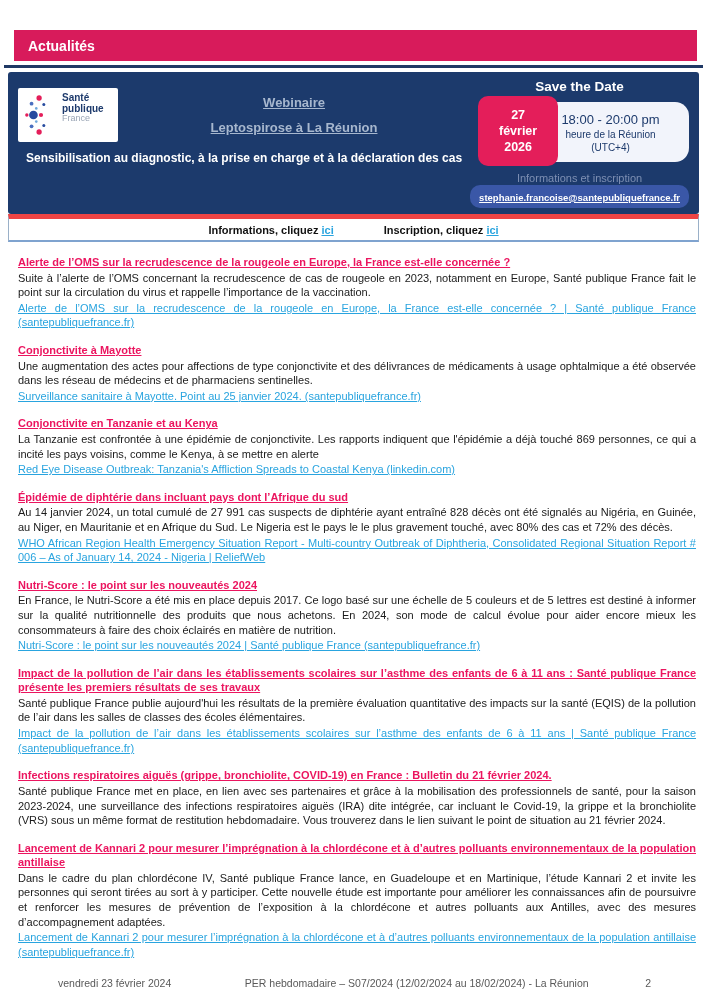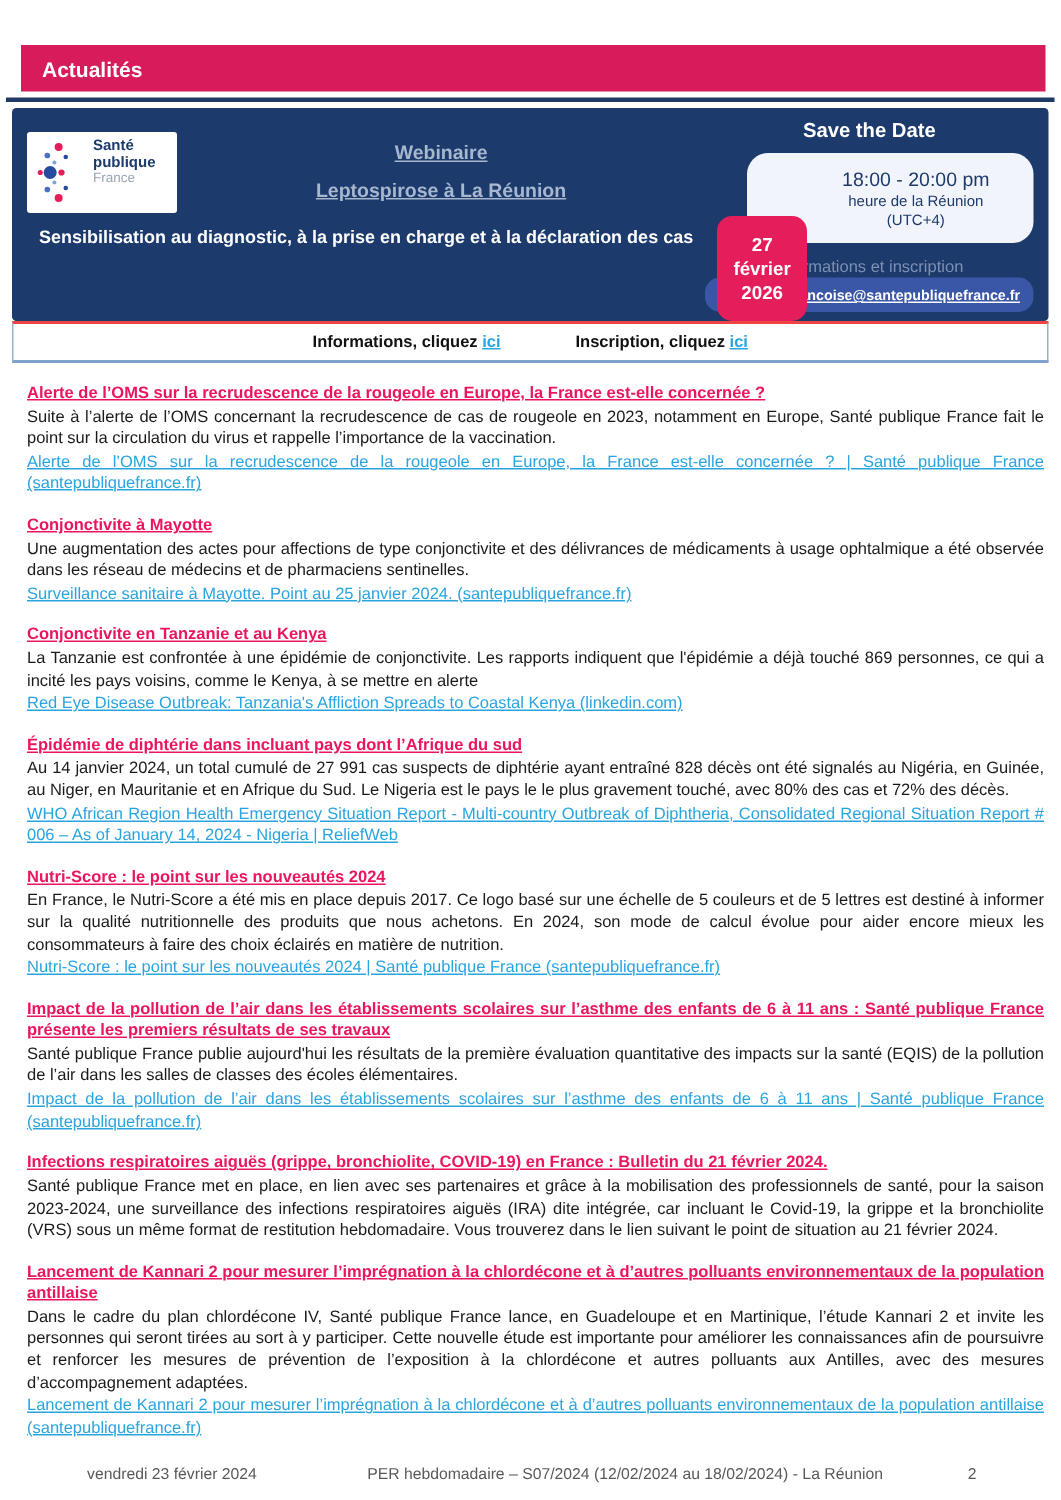--- a/index.html
+++ b/index.html
@@ -46,32 +46,32 @@
     text-align:justify;padding-right:6px;}
   .banner-right{flex:1;display:flex;flex-direction:column;align-items:center;}
   .save-date{color:#fff;font-size:13.5px;font-weight:bold;margin-top:1px;}
   .date-composite{position:relative;width:100%;height:70px;margin-top:5px;}
   .time-box{position:absolute;left:28px;right:0;top:3px;height:60px;
     background:var(--c-time-box-bg);border-radius:14px;color:#1D3A6C;
     display:flex;flex-direction:column;align-items:center;justify-content:center;
     padding-left:34px;}
   .time-main{font-size:13px;}
   .time-sub{font-size:10px;margin-top:2px;}
-  .date-pill{position:absolute;left:8px;top:-3px;width:60px;height:70px;
+  .date-pill{position:absolute;left:8px;top:-3px;width:80px;height:70px;
     background:var(--c-accent-pink);border-radius:10px;color:#fff;
     display:flex;flex-direction:column;align-items:center;justify-content:center;
-    font-size:12.5px;font-weight:bold;line-height:1.3;z-index:2;text-align:center;margin-top:48px;}
+    font-size:12.5px;font-weight:bold;line-height:1.3;z-index:2;text-align:center;}
   .contact-label{margin-top:8px;color:var(--c-contact-label);font-size:11px;}
   .email-pill{margin-top:1px;background:var(--c-email-pill-bg);border-radius:10px;
     padding:2px 9px 3px 9px;text-align:center;}
   .email-pill a{color:#fff;font-size:9.5px;font-weight:bold;text-decoration:underline;}
 
   
   .strip{margin:0 8px;height:28px;background:#fff;
-    border:1px solid #9AB0C8;border-top:2px solid #ef4444;
+    border:1px solid #9AB0C8;border-top:5px solid #ef4444;
     border-bottom:2px solid var(--c-strip-border);
     display:flex;align-items:center;justify-content:center;gap:50px;}
   .strip .grp{font-size:11px;font-weight:600;color:#111;}
   .strip a{color:var(--c-link-blue);text-decoration:underline;font-weight:600;}
 
   
   .sections{margin:13px 11px 0 18px;}
   .section{margin-bottom:13px;}
   .section-title{display:block;color:var(--c-heading-pink);font-size:11px;
     font-weight:bold;text-decoration:underline;text-align:justify;line-height:1.32;}

